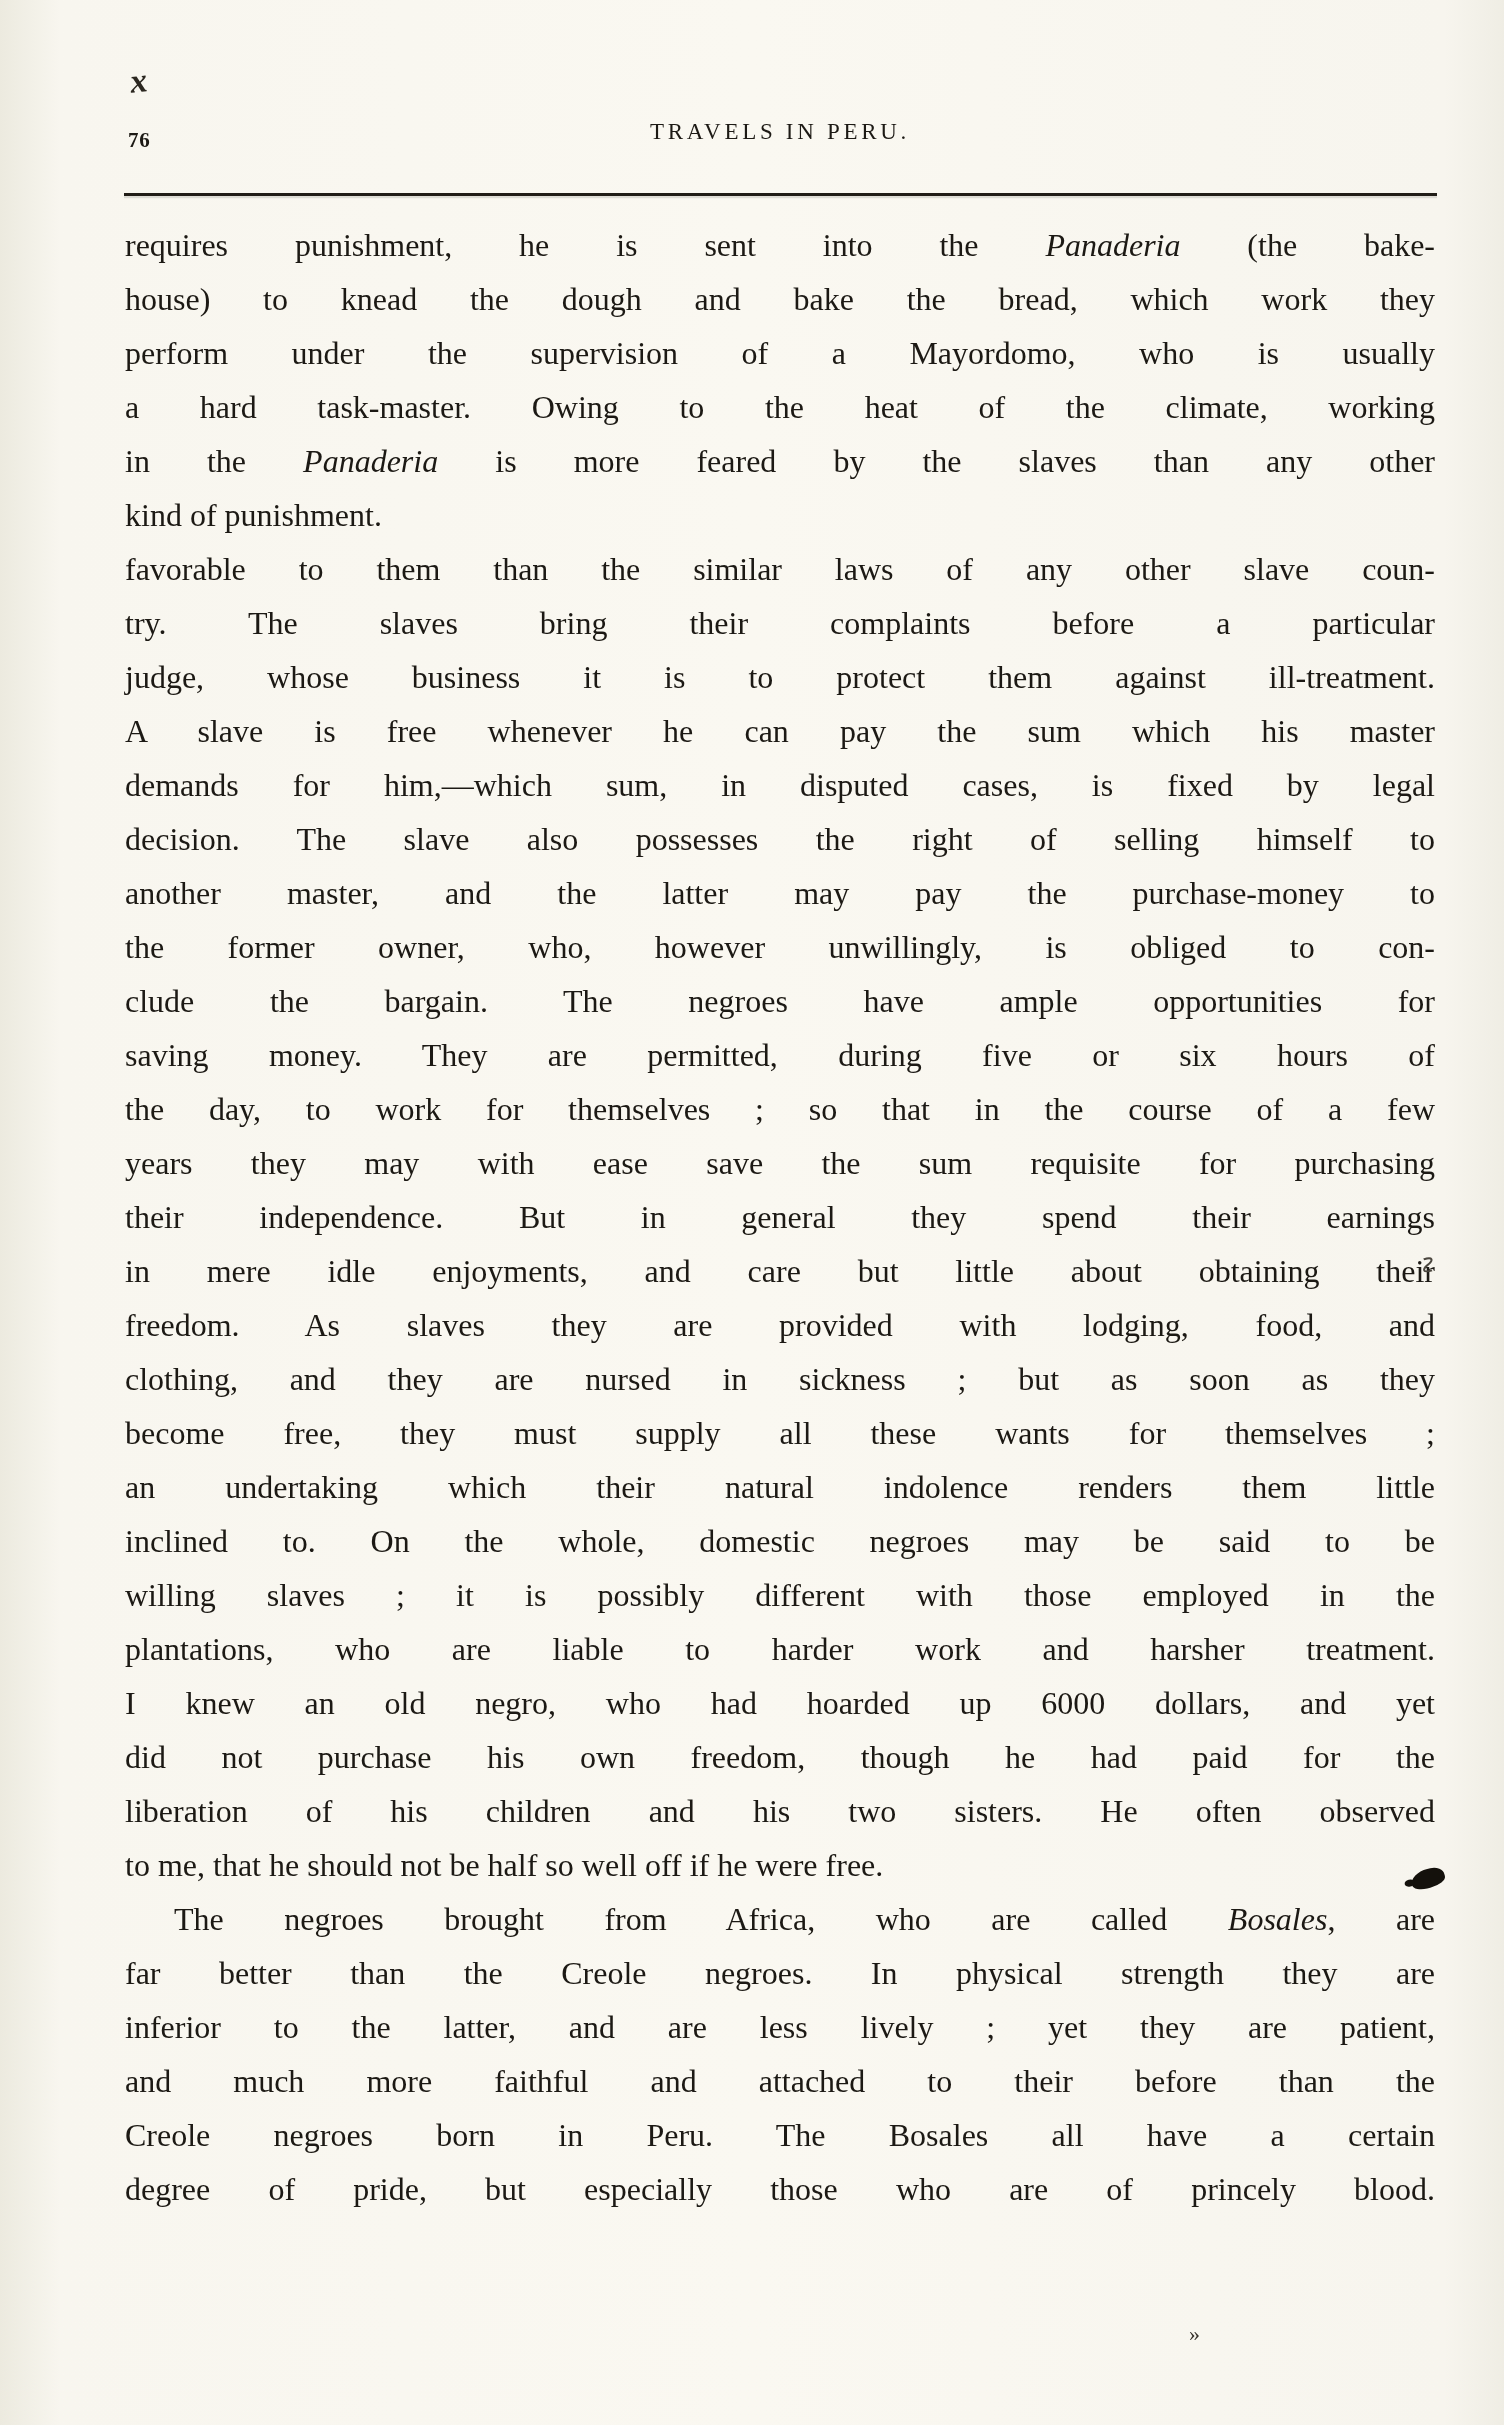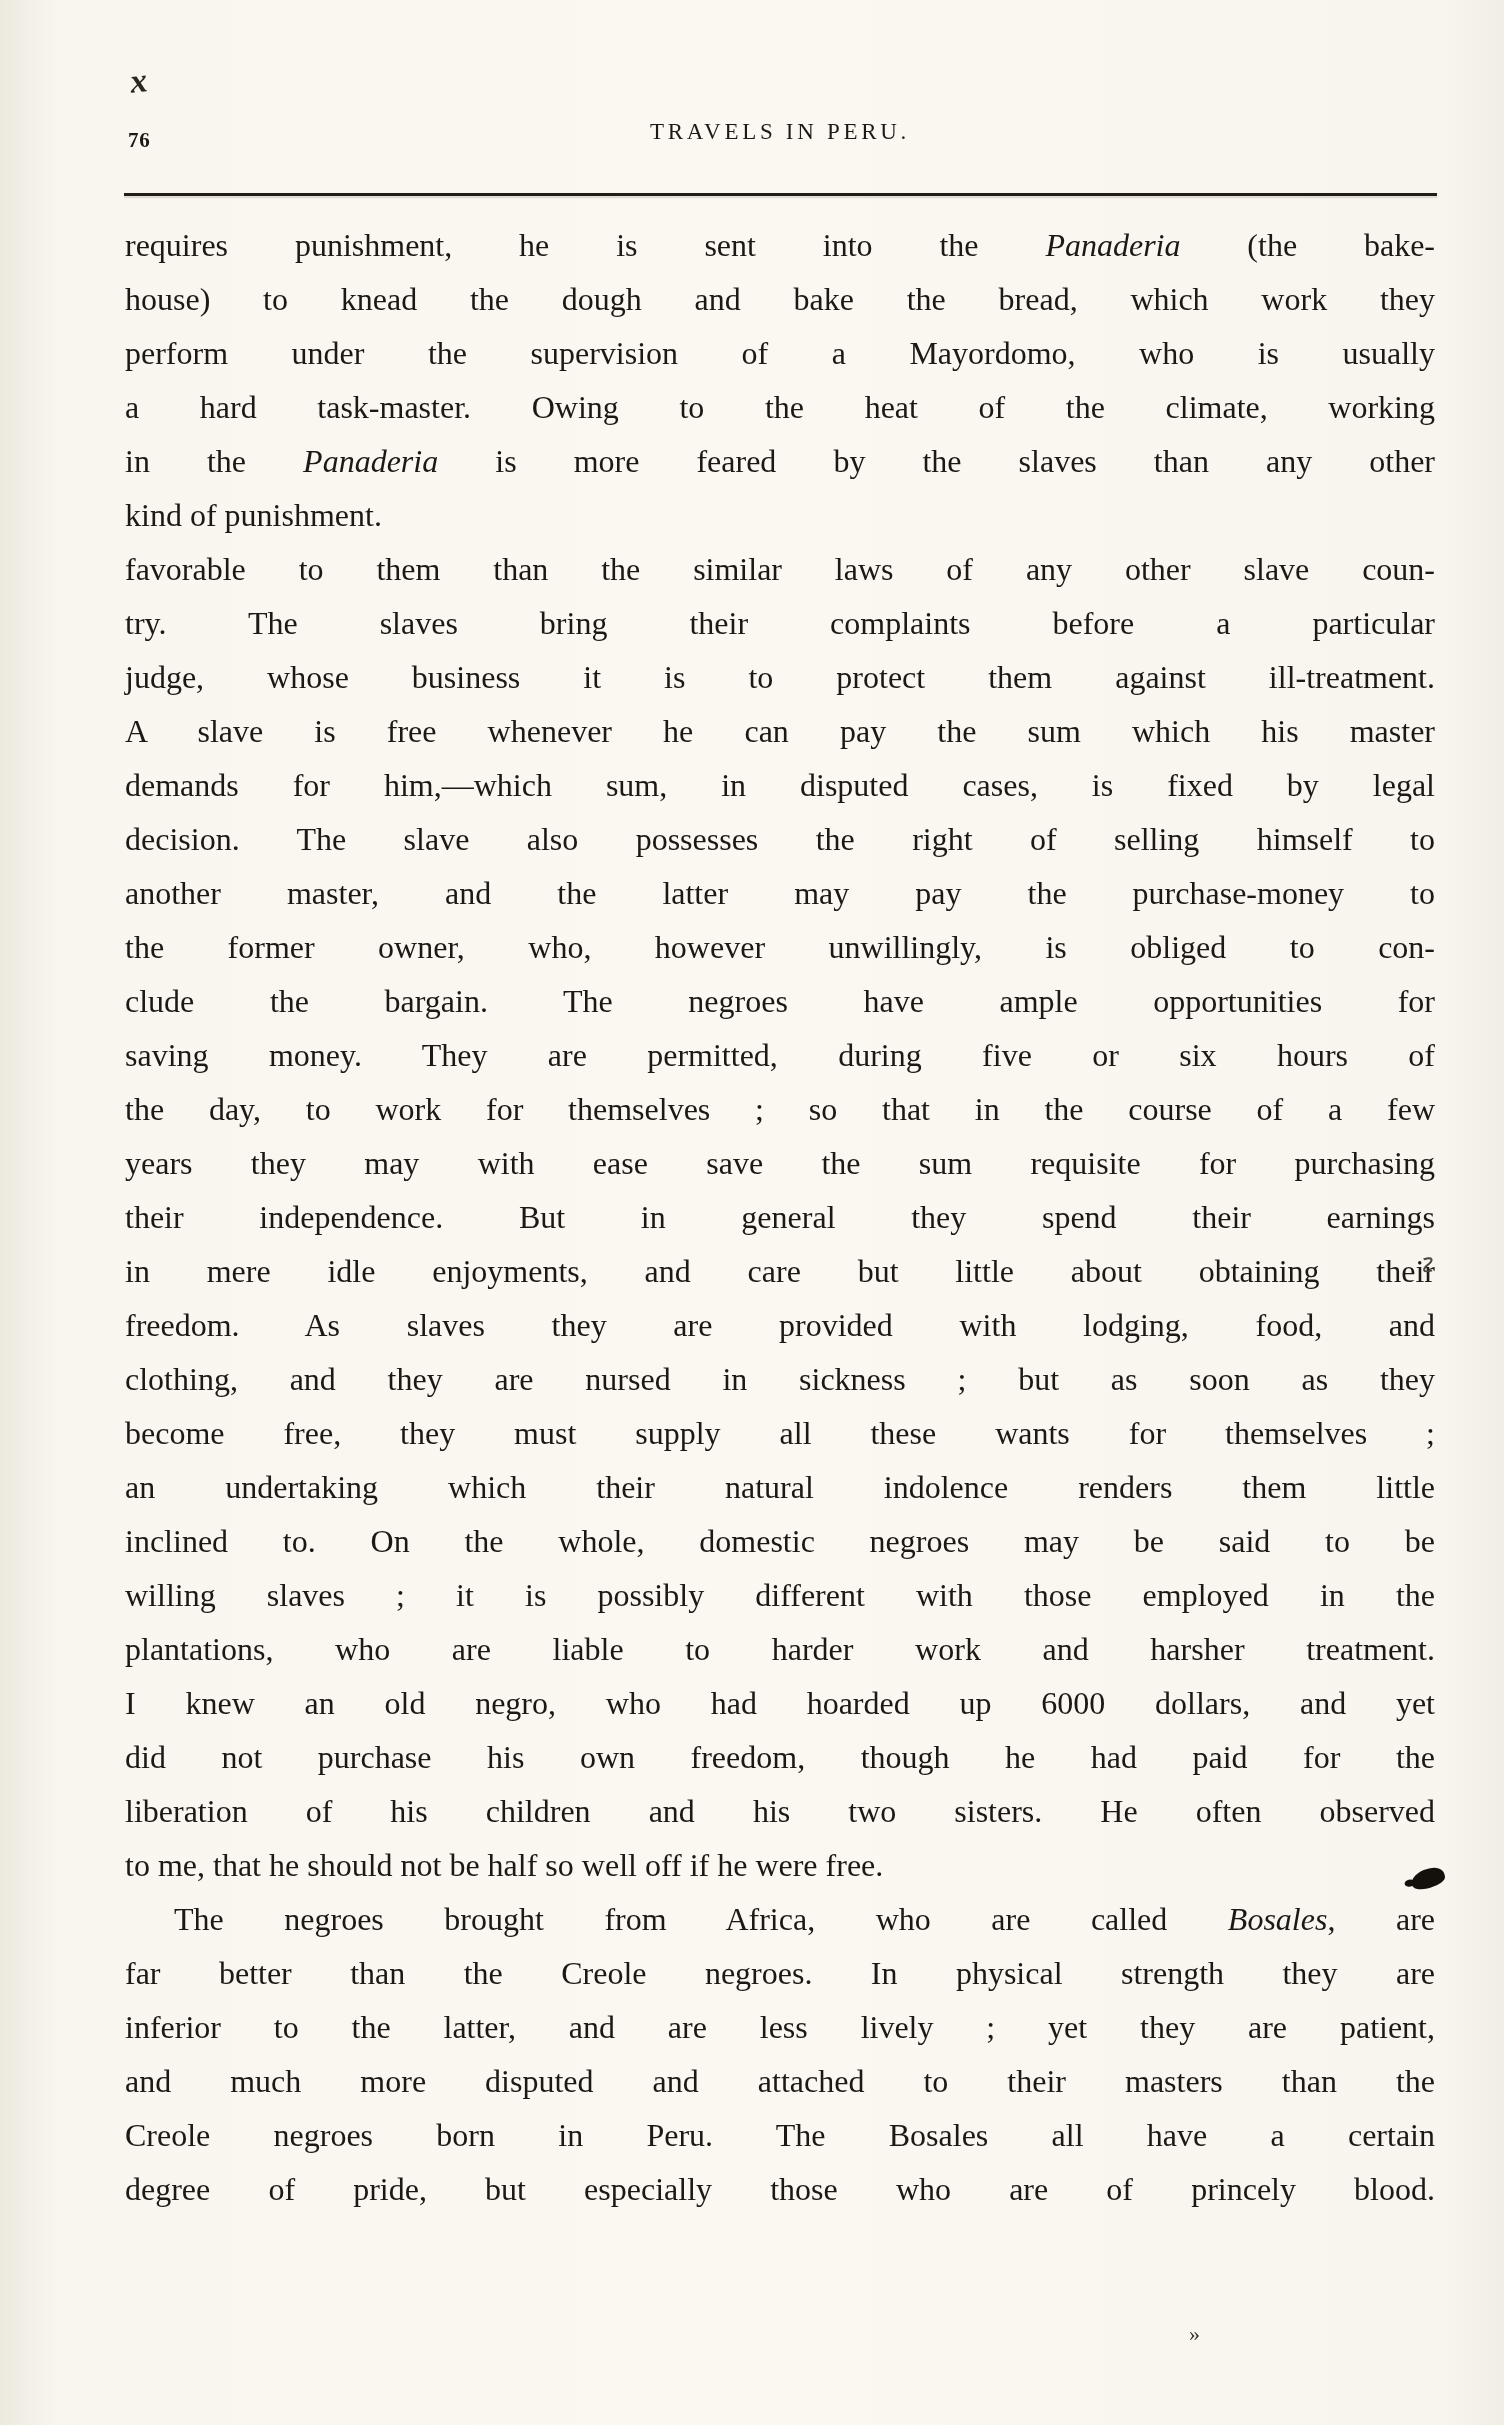--- a/index.html
+++ b/index.html
@@ -156,21 +156,21 @@
         <div class="line"><span>plantations, who are liable to harder work and harsher treatment.</span></div>
         <div class="line"><span>I knew an old negro, who had hoarded up 6000 dollars, and yet</span></div>
         <div class="line"><span>did not purchase his own freedom, though he had paid for the</span></div>
         <div class="line"><span>liberation of his children and his two sisters.  He often observed</span></div>
         <div class="line left"><span>to me, that he should not be half so well off if he were free.</span></div>
       </div>
       <div class="para">
         <div class="line indent"><span>The negroes brought from Africa, who are called </span><i>Bosales</i><span>, are</span></div>
         <div class="line"><span>far better than the Creole negroes.  In physical strength they are</span></div>
         <div class="line"><span>inferior to the latter, and are less lively ; yet they are patient,</span></div>
-        <div class="line"><span>and much more disputed and attached to their masters than the</span></div>
+        <div class="line"><span>and much more faithful and attached to their before than the</span></div>
         <div class="line"><span>Creole negroes born in Peru.  The Bosales all have a certain</span></div>
         <div class="line"><span>degree of pride, but especially those who are of princely blood.</span></div>
       </div>
     </div>
 
   <span class="mark mark-squiggle">∿</span>
 
   <span class="mark mark-blot"></span>
 
   <span class="mark mark-stray">»</span>

